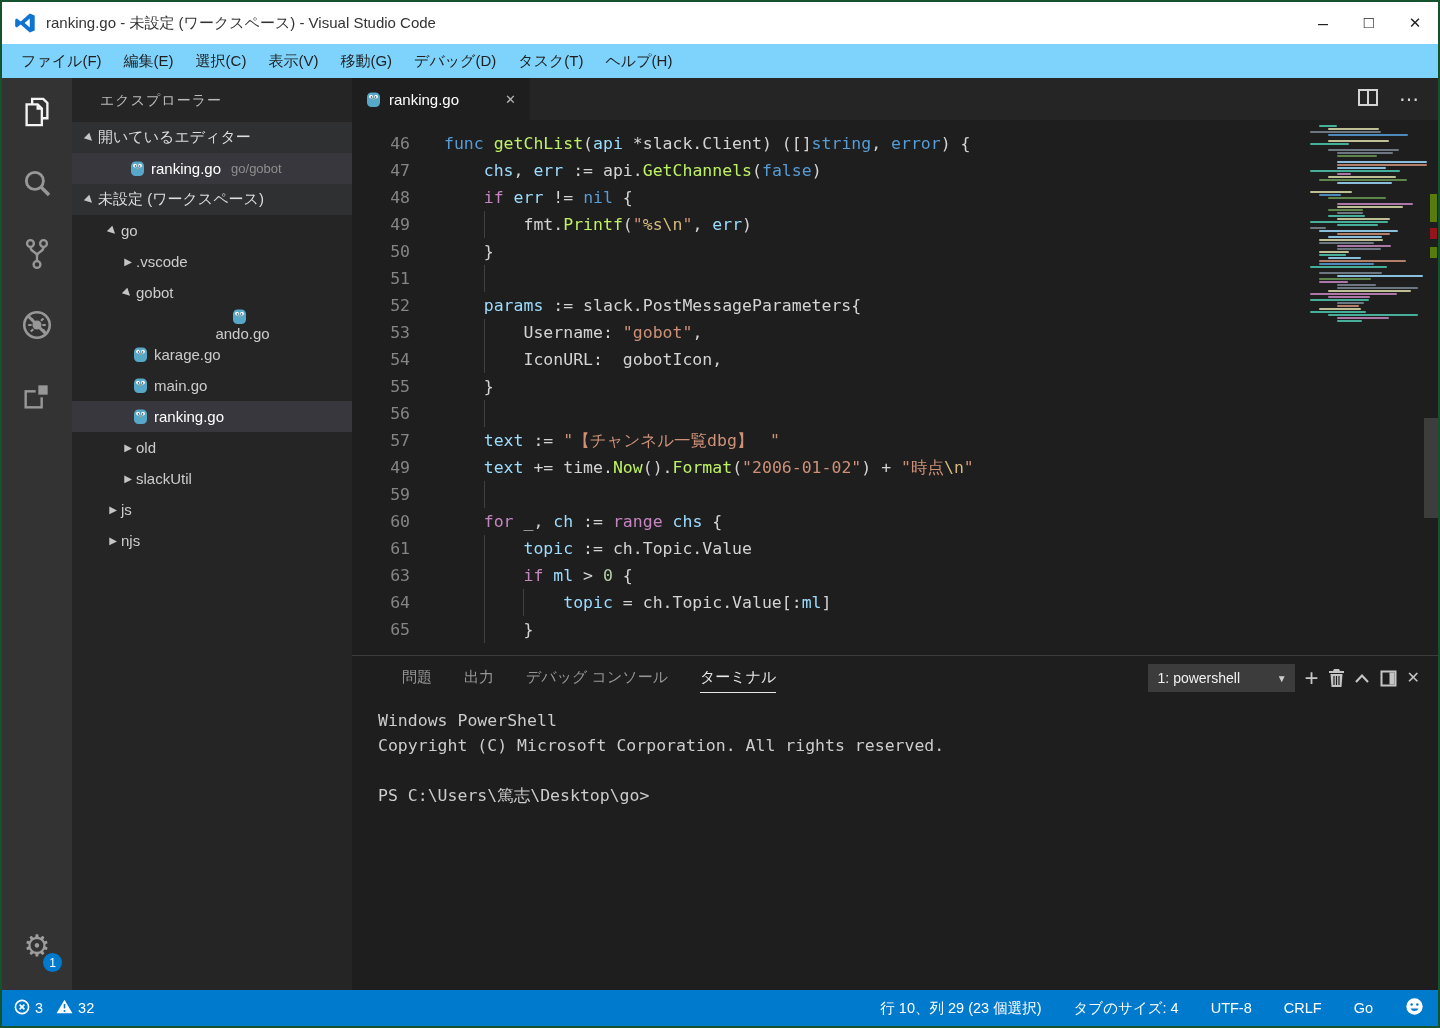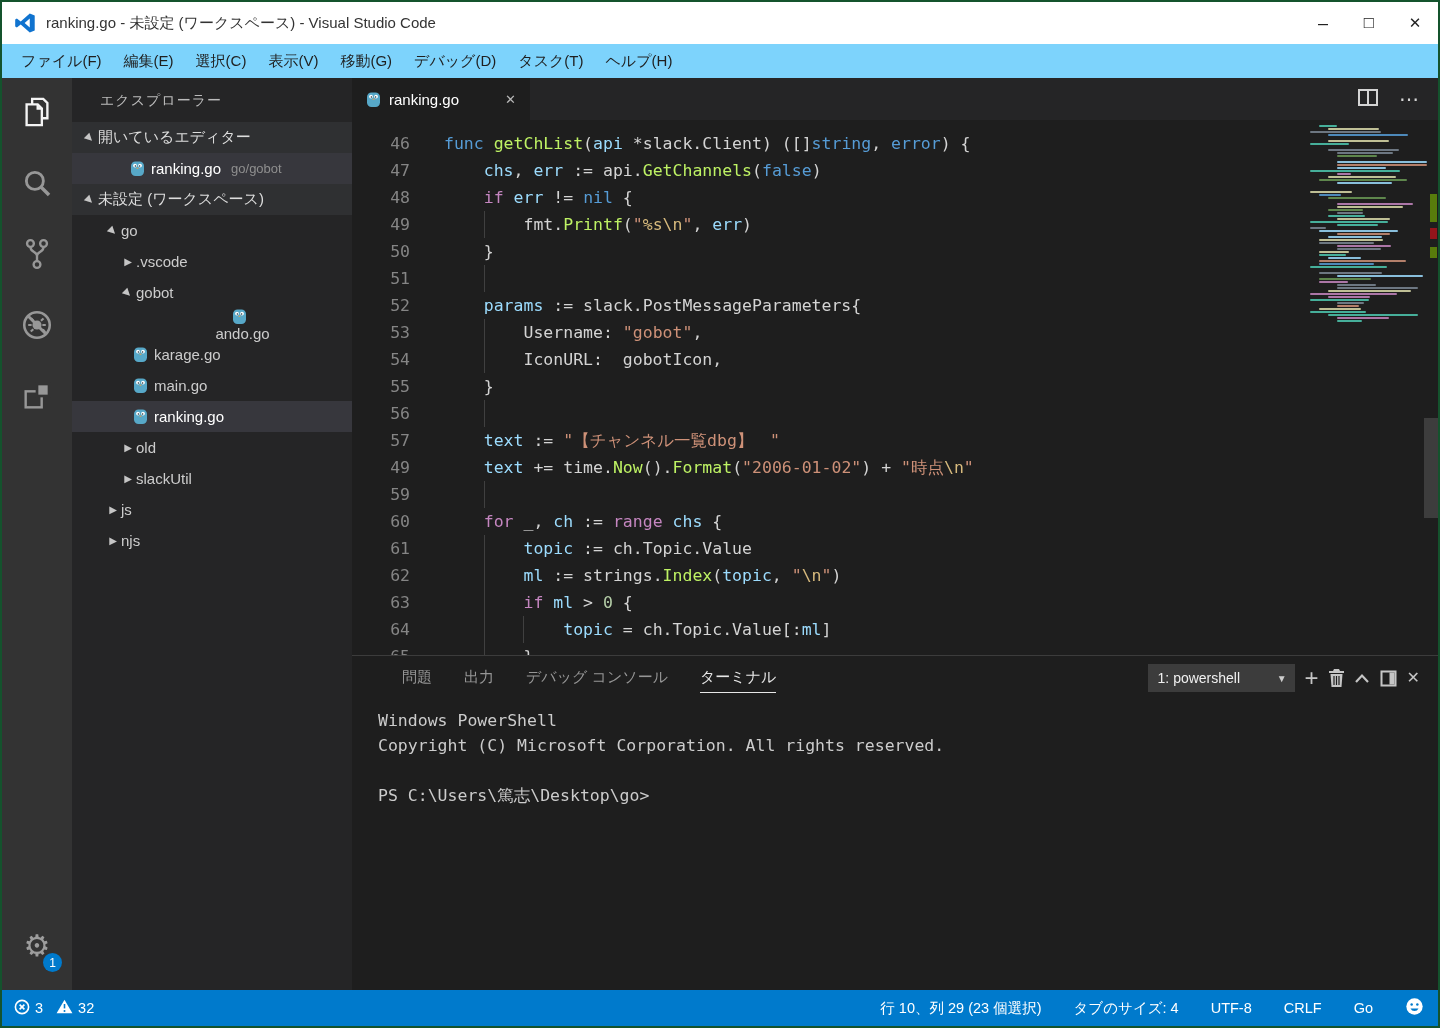--- a/index.html
+++ b/index.html
@@ -369,24 +369,20 @@
               <span class="ln">59</span>
               <span class="lc"><i class="g" style="left: 4ch;"></i> </span>
             </div>
             <div class="code-line">
               <span class="ln">60</span>
               <span class="lc">    <span class="tk-kw">for </span><span class="tk-pln">_, </span><span class="tk-var">ch</span><span class="tk-pln"> := </span><span class="tk-kw">range </span><span class="tk-var">chs</span><span class="tk-pln"> {</span></span>
             </div>
             <div class="code-line">
               <span class="ln">61</span>
               <span class="lc"><i class="g" style="left: 4ch;"></i>        <span class="tk-var">topic</span><span class="tk-pln"> := ch.Topic.Value</span></span>
-            </div>
-            <div class="code-line">
-              <span class="ln">62</span>
-              <span class="lc"><i class="g" style="left: 4ch;"></i>        <span class="tk-var">ml</span><span class="tk-pln"> := strings.</span><span class="tk-fn">Index</span><span class="tk-pln">(</span><span class="tk-var">topic</span><span class="tk-pln">, </span><span class="tk-str">"</span><span class="tk-esc">\n</span><span class="tk-str">"</span><span class="tk-pln">)</span></span>
             </div>
             <div class="code-line">
               <span class="ln">63</span>
               <span class="lc"><i class="g" style="left: 4ch;"></i>        <span class="tk-kw">if </span><span class="tk-var">ml</span><span class="tk-pln"> &gt; </span><span class="tk-num">0</span><span class="tk-pln"> {</span></span>
             </div>
             <div class="code-line">
               <span class="ln">64</span>
               <span class="lc"><i class="g" style="left: 4ch;"></i><i class="g" style="left: 8ch;"></i>            <span class="tk-var">topic</span><span class="tk-pln"> = ch.Topic.Value[:</span><span class="tk-var">ml</span><span class="tk-pln">]</span></span>
             </div>
             <div class="code-line">

